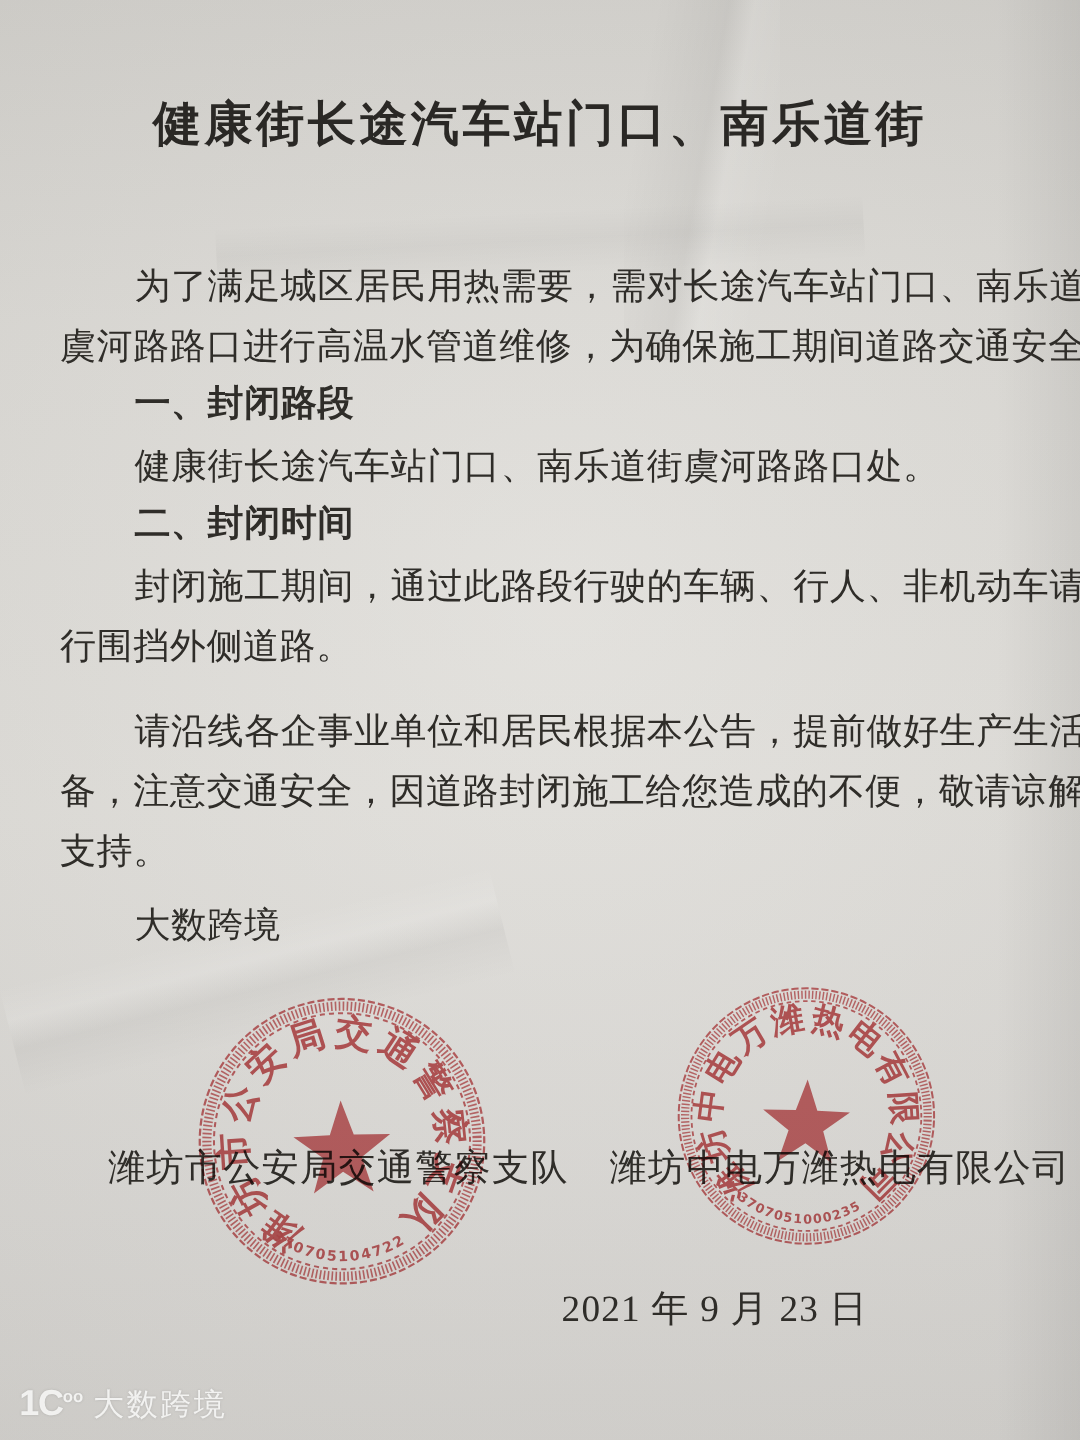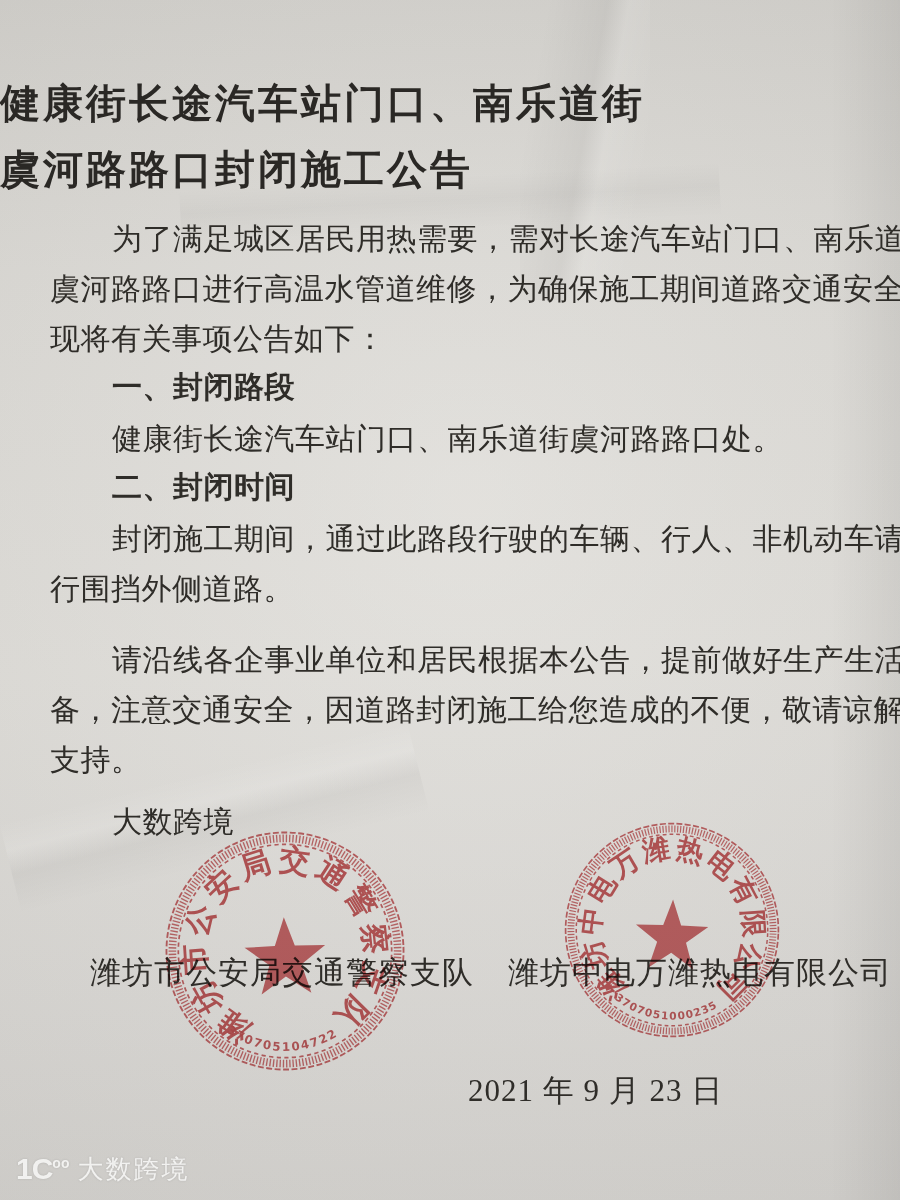--- a/index.html
+++ b/index.html
@@ -17,21 +17,21 @@
   .crease-1 { left:520px; top:0; width:130px; height:300px;
     background:linear-gradient(100deg, rgba(0,0,0,0) 15%, rgba(0,0,0,0.045) 48%, rgba(255,255,255,0.10) 60%, rgba(0,0,0,0) 85%); }
   .crease-2 { left:0; top:620px; width:420px; height:360px; transform:rotate(-14deg);
     background:linear-gradient(180deg, rgba(0,0,0,0) 42%, rgba(255,255,255,0.12) 50%, rgba(0,0,0,0.035) 57%, rgba(0,0,0,0) 68%); }
   .crease-3 { right:0; top:0; width:70px; height:1200px;
     background:linear-gradient(90deg, rgba(0,0,0,0) 0%, rgba(0,0,0,0.06) 100%); }
   .crease-4 { left:180px; top:140px; width:540px; height:120px; transform:rotate(-3deg);
     background:linear-gradient(180deg, rgba(0,0,0,0) 30%, rgba(0,0,0,0.03) 50%, rgba(0,0,0,0) 75%); }
 
   .title-line {
-    position:absolute; left:0; width:100%; text-align:left;
+    position:absolute; left:0; width:100%; text-align:center;
     font-family:"Liberation Sans","DejaVu Sans",sans-serif;
     font-weight:700; font-size:40px; letter-spacing:3px; color:#2a2825;
     white-space:nowrap;
   }
   .title-1 { top:76px; }
   .title-2 { top:142px; }
 
   .body-text {
     position:absolute; left:50px; top:214px; width:810px;
     font-size:30px; line-height:50px; color:#2f2d29; letter-spacing:0.5px;
@@ -73,26 +73,24 @@
 <body>
 
 <div class="photo">
 
   <div class="crease crease-1"></div>
   <div class="crease crease-2"></div>
   <div class="crease crease-3"></div>
   <div class="crease crease-4"></div>
 
   <div class="title-line title-1">健康街长途汽车站门口、南乐道街</div>
-  <div class="title-line title-2">虞河路路口封闭施工公告</div>
 
   <div class="body-text">
     <div class="line indent">为了满足城区居民用热需要，需对长途汽车站门口、南乐道街</div>
     <div class="line">虞河路路口进行高温水管道维修，为确保施工期间道路交通安全，</div>
-    <div class="line">现将有关事项公告如下：</div>
     <div class="line indent bold">一、封闭路段</div>
     <div class="line indent">健康街长途汽车站门口、南乐道街虞河路路口处。</div>
     <div class="line indent bold">二、封闭时间</div>
     <div class="line indent">封闭施工期间，通过此路段行驶的车辆、行人、非机动车请绕</div>
     <div class="line">行围挡外侧道路。</div>
     <div class="line indent gap-before">请沿线各企事业单位和居民根据本公告，提前做好生产生活准</div>
     <div class="line">备，注意交通安全，因道路封闭施工给您造成的不便，敬请谅解和</div>
     <div class="line">支持。</div>
     <div class="line indent gap-small">大数跨境</div>
   </div>

